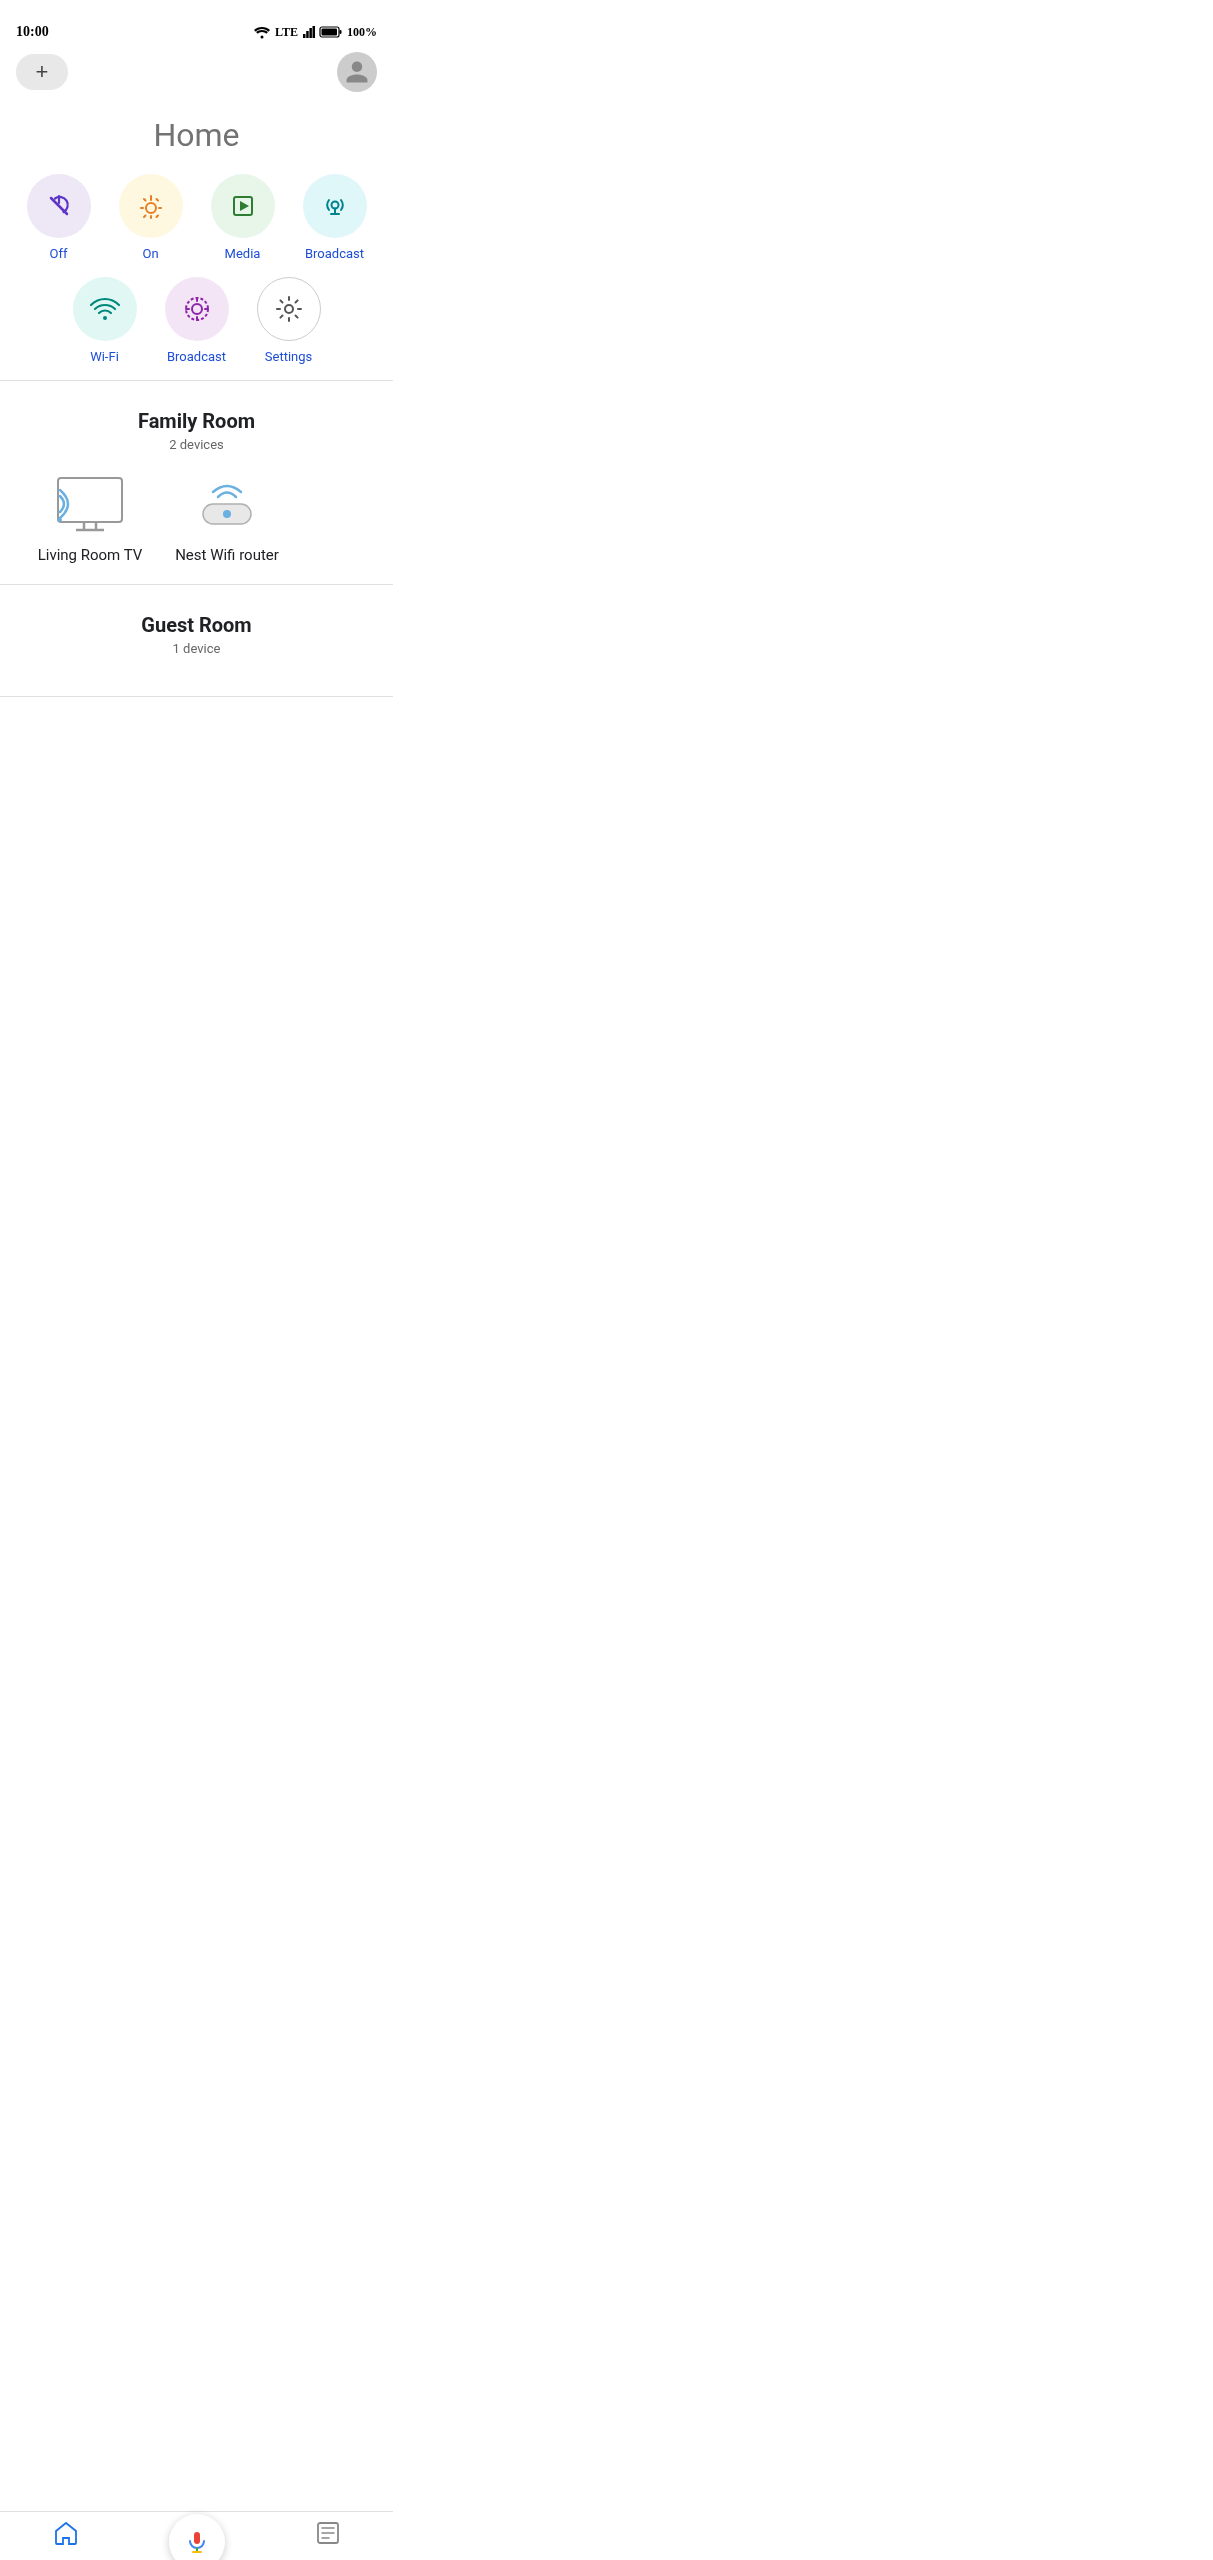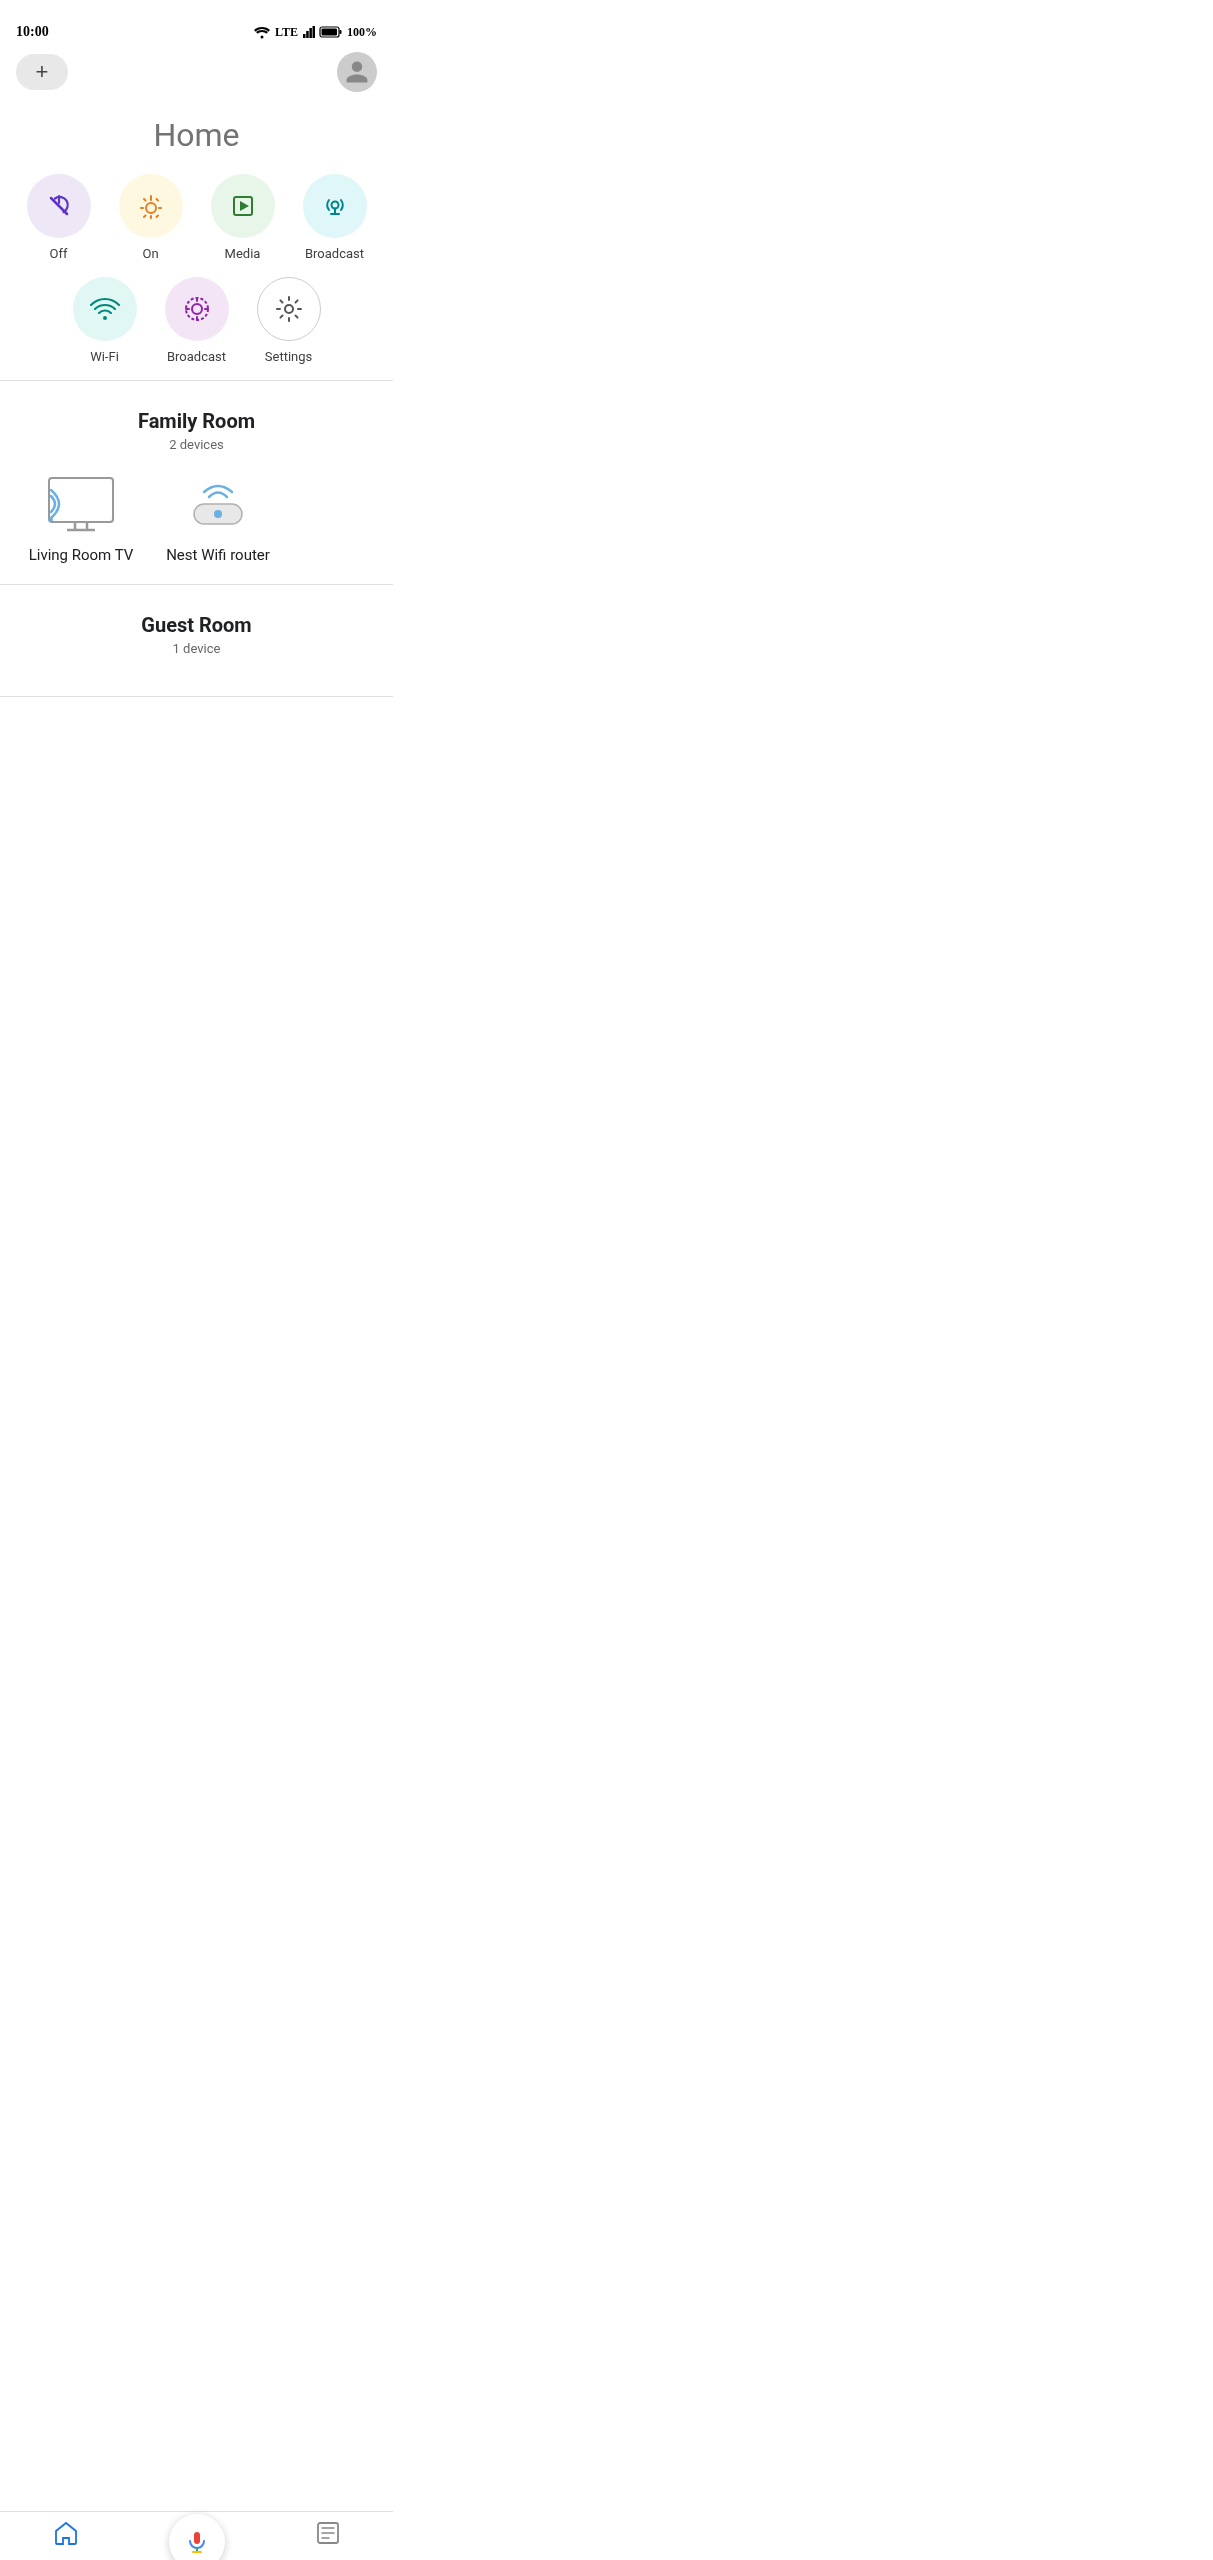--- a/index.html
+++ b/index.html
@@ -96,34 +96,34 @@
     .action-circle.off { background: #ede7f6; }
     .action-circle.on { background: #fff8e1; }
     .action-circle.media { background: #e8f5e9; }
     .action-circle.broadcast { background: #e0f7fa; }
     .action-circle.wifi { background: #e0f7f4; }
     .action-circle.routines { background: #f3e5f5; }
     .action-circle.settings { background: #ffffff; border: 1.5px solid #ccc; }
 
     .action-label {
       font-size: 13px;
-      color: #404040;
+      color: #1d4ed8;
       text-align: center;
     }
 
     
     .divider {
       height: 1px;
       background: #e0e0e0;
       margin: 12px 0;
     }
 
     
     .room-section {
-      padding: 16px 8px 8px;
+      padding: 16px 17px 8px;
     }
     .room-title {
       text-align: center;
       font-size: 20px;
       font-weight: 700;
       color: #202124;
       margin-bottom: 4px;
     }
     .room-subtitle {
       text-align: center;

